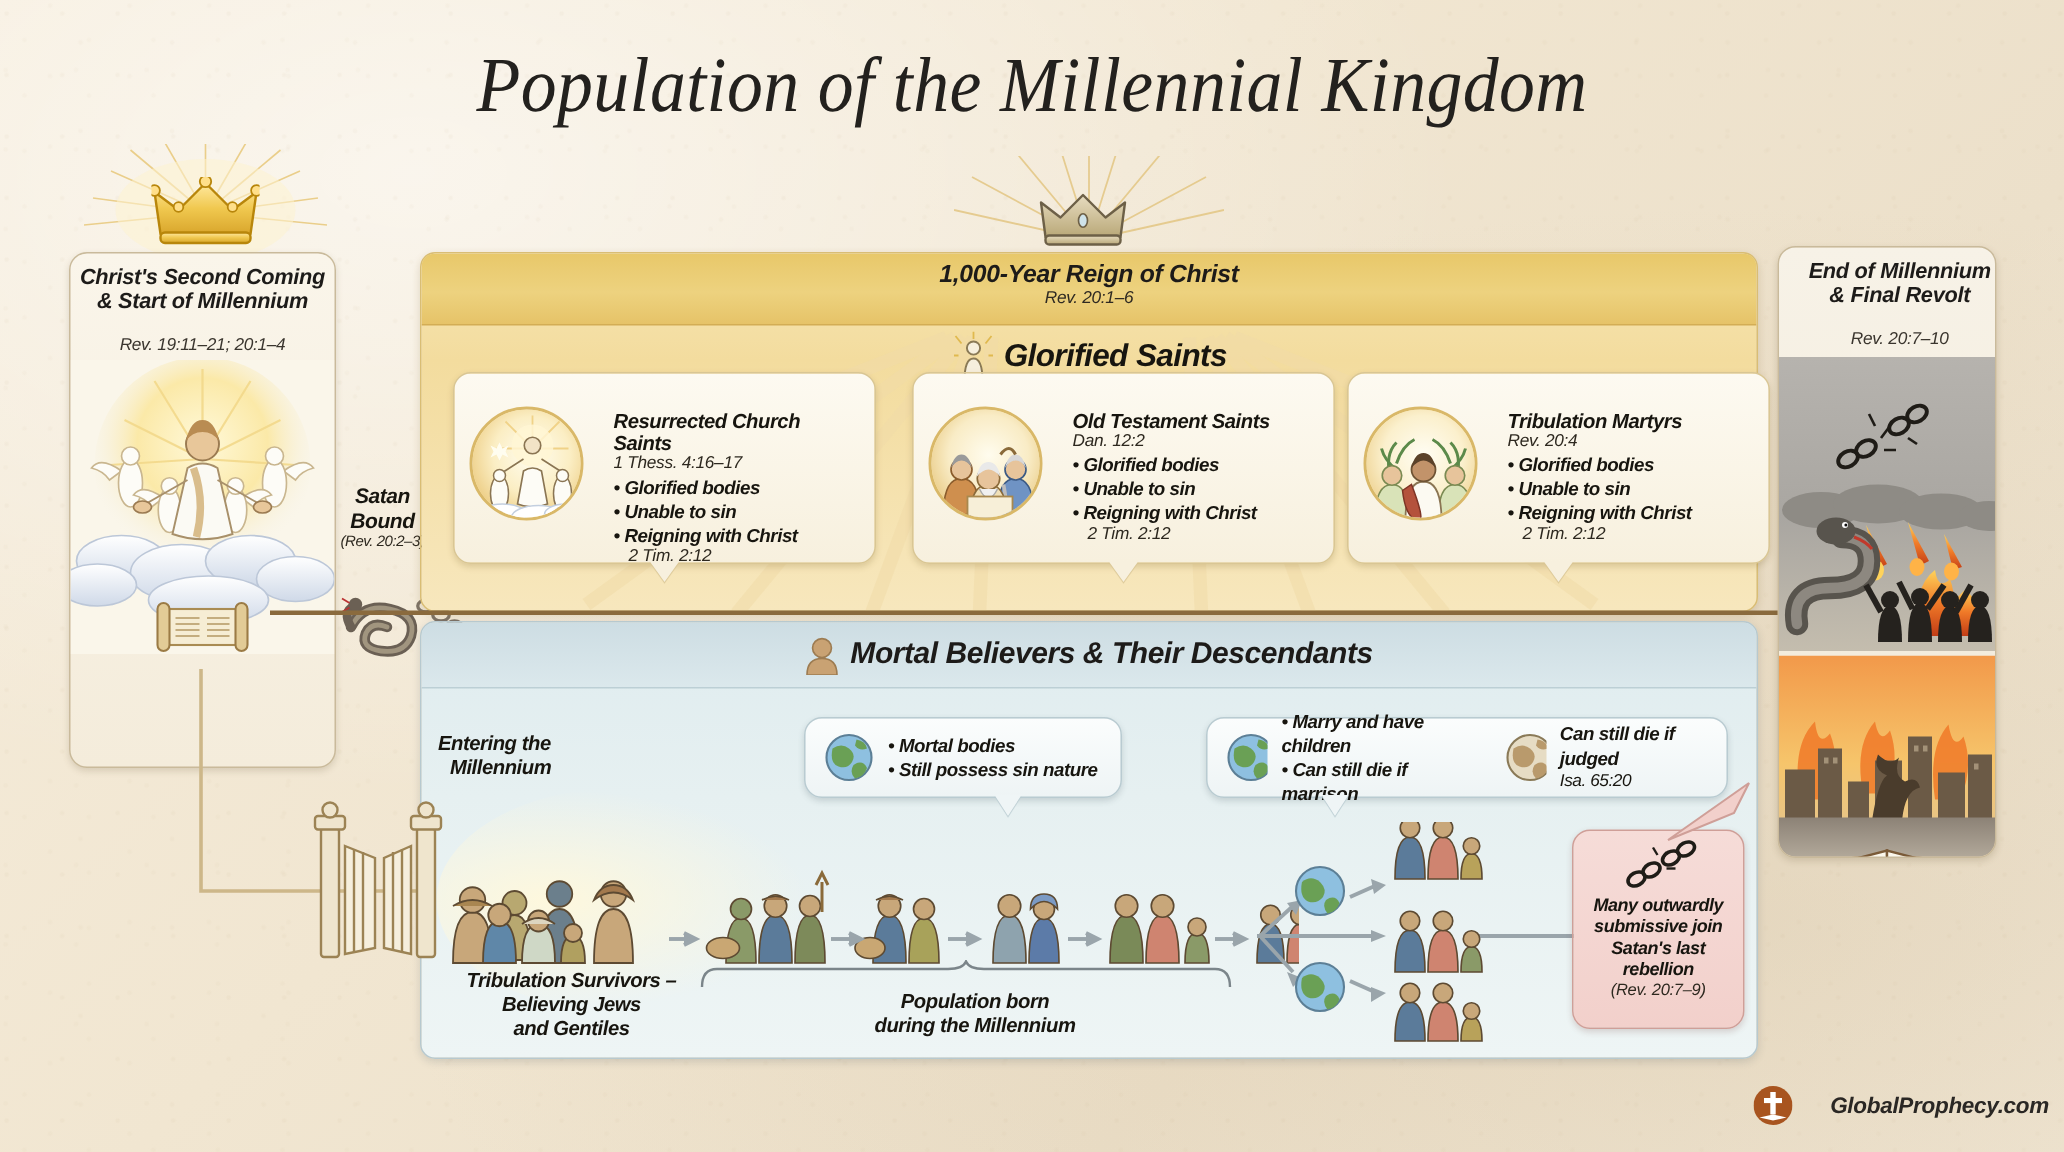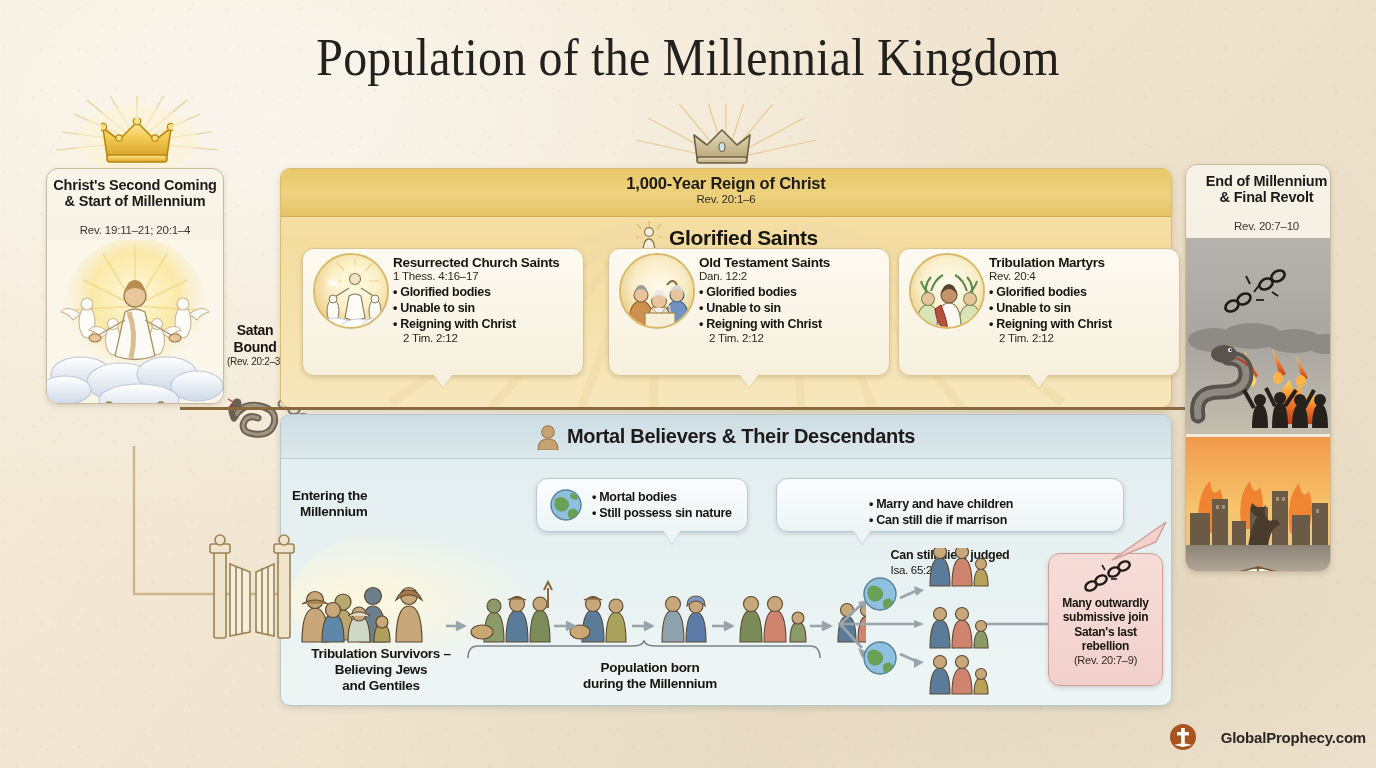--- a/index.html
+++ b/index.html
@@ -5,21 +5,21 @@
   * { margin:0; padding:0; box-sizing:border-box; }
   html,body { width:1376px; height:768px; overflow:hidden; }
   body {
     font-family:"Liberation Sans", sans-serif;
     background:
       radial-gradient(ellipse at 20% 15%, rgba(255,255,255,.55) 0%, rgba(255,255,255,0) 45%),
       radial-gradient(ellipse at 85% 80%, rgba(206,185,150,.30) 0%, rgba(206,185,150,0) 55%),
       linear-gradient(135deg,#f6eddc 0%,#f1e6d1 40%,#ece0ca 70%,#f3ead9 100%);
     position:relative;
   }
-  #stage { position:absolute; inset:0; }
+  #stage { position:absolute; inset:0;font-style:italic; }
 
   
   .grain{position:absolute;inset:0;pointer-events:none;opacity:.35;
     background-image:
       radial-gradient(circle at 12% 22%, rgba(180,155,115,.16) 0 1px, transparent 2px),
       radial-gradient(circle at 63% 8%, rgba(180,155,115,.13) 0 1px, transparent 2px),
       radial-gradient(circle at 38% 72%, rgba(180,155,115,.12) 0 1px, transparent 2px),
       radial-gradient(circle at 88% 48%, rgba(180,155,115,.14) 0 1px, transparent 2px),
       radial-gradient(circle at 8% 88%, rgba(180,155,115,.12) 0 1px, transparent 2px);
     background-size:37px 41px,53px 47px,43px 37px,61px 59px,47px 53px;}
@@ -36,21 +36,21 @@
 
   
   .panel{
     position:absolute; border-radius:12px;
     border:1.5px solid #c9ba9b;
     box-shadow:0 2px 5px rgba(90,70,40,.18);
     overflow:hidden;
   }
 
   
-  #left-panel{ left:46px; top:168px; width:178px; height:236px;
+  #left-panel{ left:46px; top:168px; width:178px; height:344px;
     background:linear-gradient(180deg,#faf5ea,#f4ecdb);}
   #left-panel .hd{ text-align:center; padding-top:8px; }
   .hd-t{ font-size:14.5px; font-weight:bold; color:#1d1b19; line-height:1.12; letter-spacing:-.2px;}
   .hd-s{ font-size:11.5px; color:#3a352e; margin-top:15px; letter-spacing:-.2px;}
 
   
   #right-panel{ left:1185px; top:164px; width:146px; height:408px;
     background:linear-gradient(180deg,#f7f2e7,#f1e9d8);}
 
   
@@ -78,21 +78,21 @@
   #blue-head .t{font-size:20px;font-weight:bold;color:#1d1b19;letter-spacing:-.3px;}
 
   
   .saint{ position:absolute; top:248px; height:128px; width:282px;
     background:linear-gradient(180deg,#fdfaf1,#f7f0de);
     border:1.5px solid #d9c694; border-radius:12px;
     box-shadow:0 2px 4px rgba(120,95,40,.22);}
   .saint .tail{position:absolute;left:50%;margin-left:-10px;bottom:-13px;
     width:0;height:0;border-left:10px solid transparent;border-right:10px solid transparent;
     border-top:14px solid #f7f0de; filter:drop-shadow(0 1px 0 #d9c694);}
-  .saint .inner{display:flex;padding:4px 10px 0 10px;gap:4px;}
+  .saint .inner{display:flex;padding:22px 10px 0 10px;gap:20px;}
   .saint .txt{flex:1;padding-top:2px;}
   .saint .st{font-size:13.5px;font-weight:bold;color:#17150f;letter-spacing:-.3px;}
   .saint .sr{font-size:11.5px;color:#2d281f;letter-spacing:-.2px;margin-bottom:2px;}
   .saint ul{list-style:none;}
   .saint li{font-size:12.5px;font-weight:bold;color:#17150f;letter-spacing:-.3px;line-height:1.28;}
   .saint li:before{content:"• ";}
   .saint .ref2{font-size:11.5px;font-weight:normal;color:#2d281f;margin-left:10px;letter-spacing:-.2px;}
   .medal{width:76px;height:76px;border-radius:50%;border:2px solid #d9b868;
     background:radial-gradient(circle at 50% 42%,#fffdf2 0%,#fdf0c8 45%,#f0d68f 100%);
     overflow:hidden;position:relative;flex:none;}
@@ -506,21 +506,21 @@
       <path d="M20,22 q6,-4 9,2 q-2,6 -8,7 q-4,-4 -1,-9z" fill="#6aa055"></path>
       <path d="M22,5 q6,1 7,6 q-5,2 -8,-2z" fill="#6aa055"></path>
     </svg>
     <ul>
       <li>Mortal bodies</li>
       <li>Still possess sin nature</li>
     </ul>
     <div class="tail" style="left:60%;"></div>
   </div>
 
-  <div class="bub" style="left:776px;top:478px;width:348px;height:54px;flex-direction:column;">
+  <div class="bub" style="left:804px;top:478px;width:348px;height:54px;">
     <svg width="34" height="34">
       <circle cx="17" cy="17" r="15" fill="#8ec0e0" stroke="#5c7f96" stroke-width="1.4"></circle>
       <path d="M6,11 q6,-4 11,0 q5,4 2,9 q-3,5 -9,3 q-6,-2 -4,-12z" fill="#6aa055"></path>
       <path d="M20,22 q6,-4 9,2 q-2,6 -8,7 q-4,-4 -1,-9z" fill="#6aa055"></path>
       <path d="M22,5 q6,1 7,6 q-5,2 -8,-2z" fill="#6aa055"></path>
     </svg>
     <ul style="width:162px">
       <li>Marry and have children</li>
       <li>Can still die if marrison</li>
     </ul>

